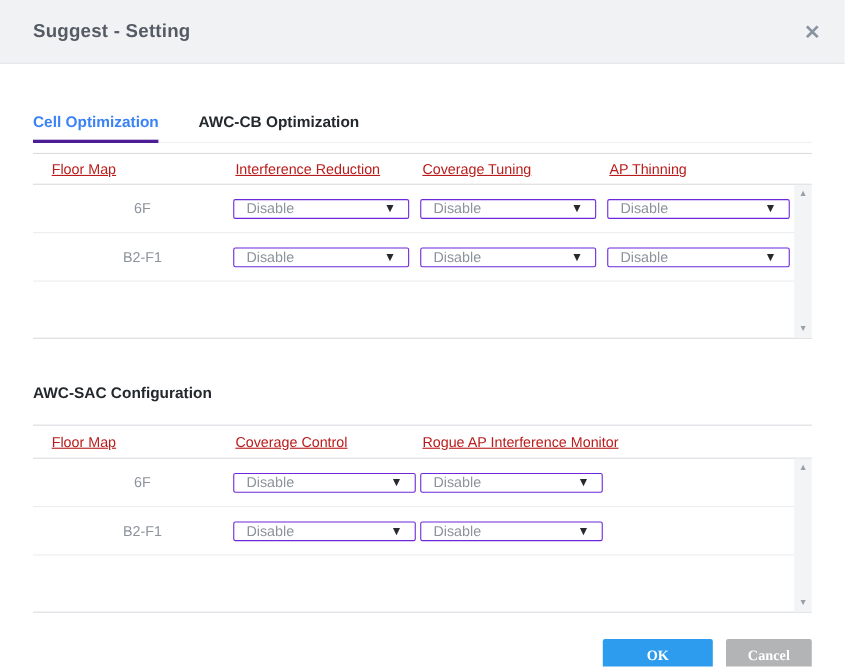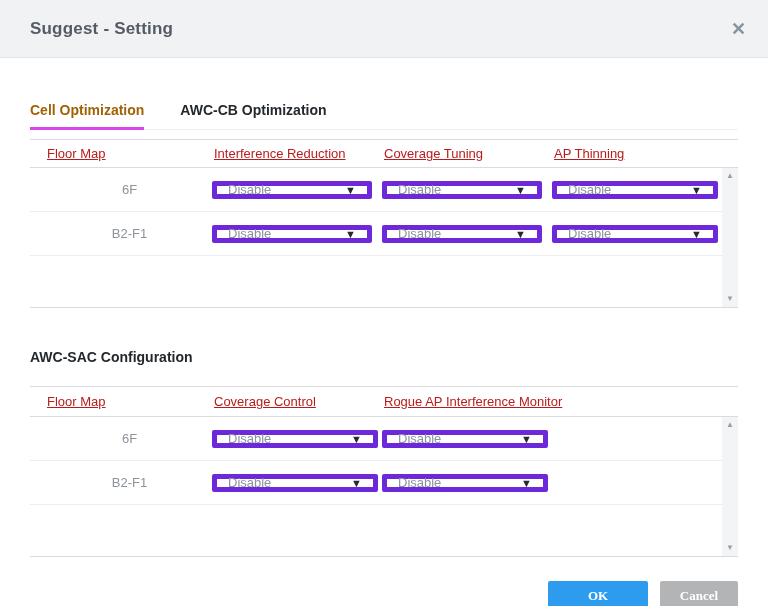--- a/index.html
+++ b/index.html
@@ -9,38 +9,38 @@
   .titlebar { height:58px; background:#f1f2f4; border-bottom:1px solid #e2e4e7;
               display:flex; align-items:center; padding:0 22px 0 30px; }
   .title { font-size:17px; font-weight:bold; color:#545b64; letter-spacing:.2px; }
   .close { margin-left:auto; color:#8a93a0; font-size:18px; font-weight:bold; cursor:pointer; line-height:1; }
 
   .content { padding:0 30px; }
 
   
   .tabs { margin-top:44px; display:flex; gap:36px; border-bottom:1px solid #efefef; }
   .tab { font-size:14px; font-weight:bold; padding-bottom:9px; cursor:pointer; position:relative; }
-  .tab.active { color:#a16207; border-bottom:3px solid #d946ef; margin-bottom:-1px; }
+  .tab.active { color:#3b82f6; border-bottom:3px solid #4c1d95; margin-bottom:-1px; }
   .tab.inactive { color:#23282d; }
 
   
   .tbl { margin-top:9px; }
   .tbl-head { display:grid; border-top:1px solid #d9dbde; border-bottom:1px solid #d9dbde;
               height:29px; align-items:center; }
   .tbl1-cols, .row1 { grid-template-columns:182px 170px 170px 1fr; }
   .tbl2-cols, .row2 { grid-template-columns:182px 170px 1fr; }
   .th { font-size:13px; color:#b91c1c; padding-left:2px; white-space:nowrap;text-decoration:underline; }
   .th.first { padding-left:17px; }
 
   .tbl-body { position:relative; height:140px; border-bottom:1px solid #d9dbde; }
   .rows { width:calc(100% - 16px); }
   .row { display:grid; height:44px; border-bottom:1px solid #ededef; align-items:center; }
   .floor { font-size:13px; color:#8d939c; padding-left:17px;text-align:center; }
 
-  .dd { width:160px; height:18px; border:5px solid #6d28d9; border-radius:2px; background:#fff;
+  .dd { width:160px; height:18px; border:1px solid #6d28d9; border-radius:2px; background:#fff;
         display:flex; align-items:center; padding:0 11px; cursor:pointer; }
   .dd.wide { width:166px; }
   .dd-val { font-size:13px; color:#8b929b; }
   .dd-arrow { margin-left:auto; font-size:11px; color:#26292e; }
 
   
   .sbar { position:absolute; top:0; right:0; bottom:0; width:16px; background:#f3f4f6;
           display:flex; flex-direction:column; justify-content:space-between; align-items:center;
           padding:4px 0; }
   .sarrow { font-size:8px; color:#9aa0a8; line-height:1; cursor:pointer; }

